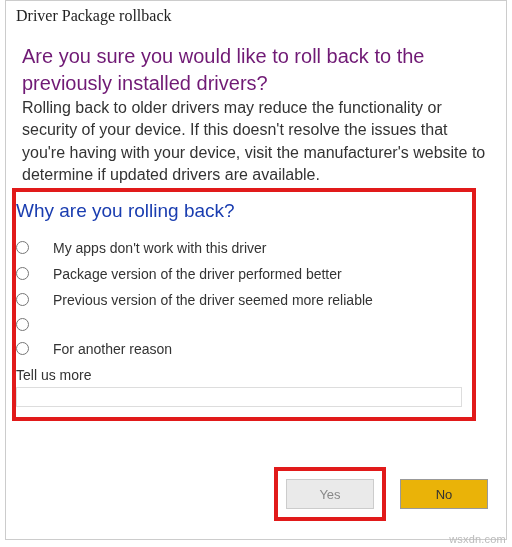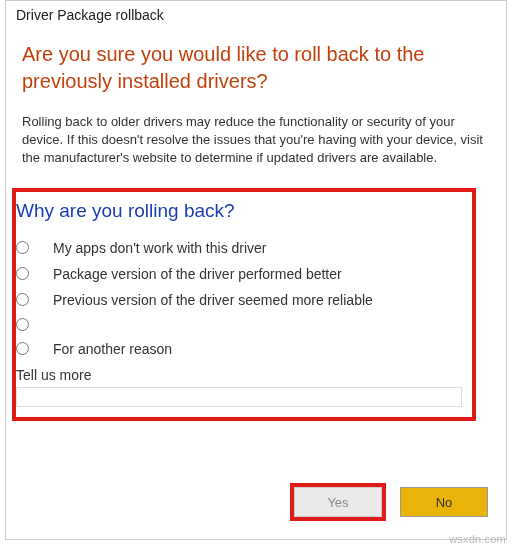--- a/index.html
+++ b/index.html
@@ -14,39 +14,39 @@
     .window {
       border: 1px solid #ccc;
       width: 502px;
       margin: 0 auto;
       min-height: 540px;
       background: #fff;
       position: relative;
     }
     .titlebar {
       padding: 6px 10px 4px 10px;
-      font-size: 14px;
+      font-size: 16px;
       color: #222;
+      font-family: Liberation Serif, serif;
     }
     .content {
       padding: 6px 16px 16px 16px;
     }
     .headline {
-      color: #c2410c;
+      color: #701a75;
       font-size: 20px;
       font-weight: 400;
       line-height: 1.35;
       margin-top: 8px;
-      margin-bottom: 18px;
     }
     .body-text {
       color: #333;
-      font-size: 13px;
+      font-size: 16px;
       line-height: 1.4;
-      margin-bottom: 20px;
+      margin-bottom: 1px;
     }
     .highlight-box {
       border: 4px solid #e11a1a;
       padding: 6px 10px 10px 0;
       margin-left: -10px;
       margin-right: 14px;
     }
     .subheading {
       color: #1a3db0;
       font-size: 19px;
@@ -94,21 +94,21 @@
       border: 1px solid #999;
       background: #eab308;
       font-family: inherit;
       font-size: 13px;
       color: #333;
       cursor: pointer;
     }
     .btn-yes-wrap {
       border: 4px solid #e11a1a;
       display: inline-block;
-      padding: 0;
+      padding: 8px;
     }
     .btn-yes {
       background: #eaeaea;
       color: #888;
       border: 1px solid #ccc;
     }
     .watermark {
       position: absolute;
       right: 6px;
       bottom: 2px;

